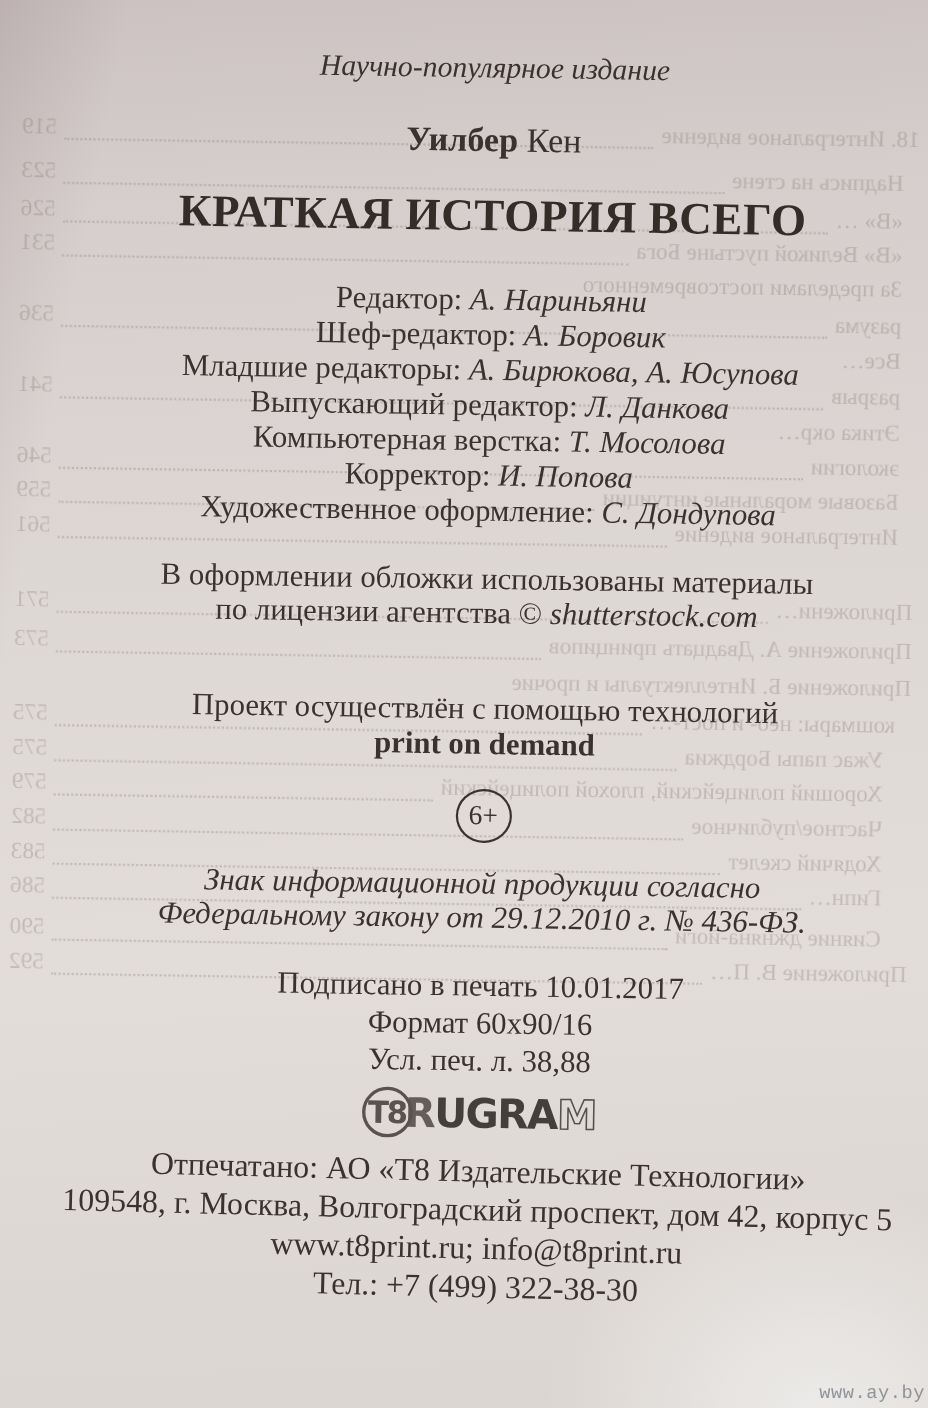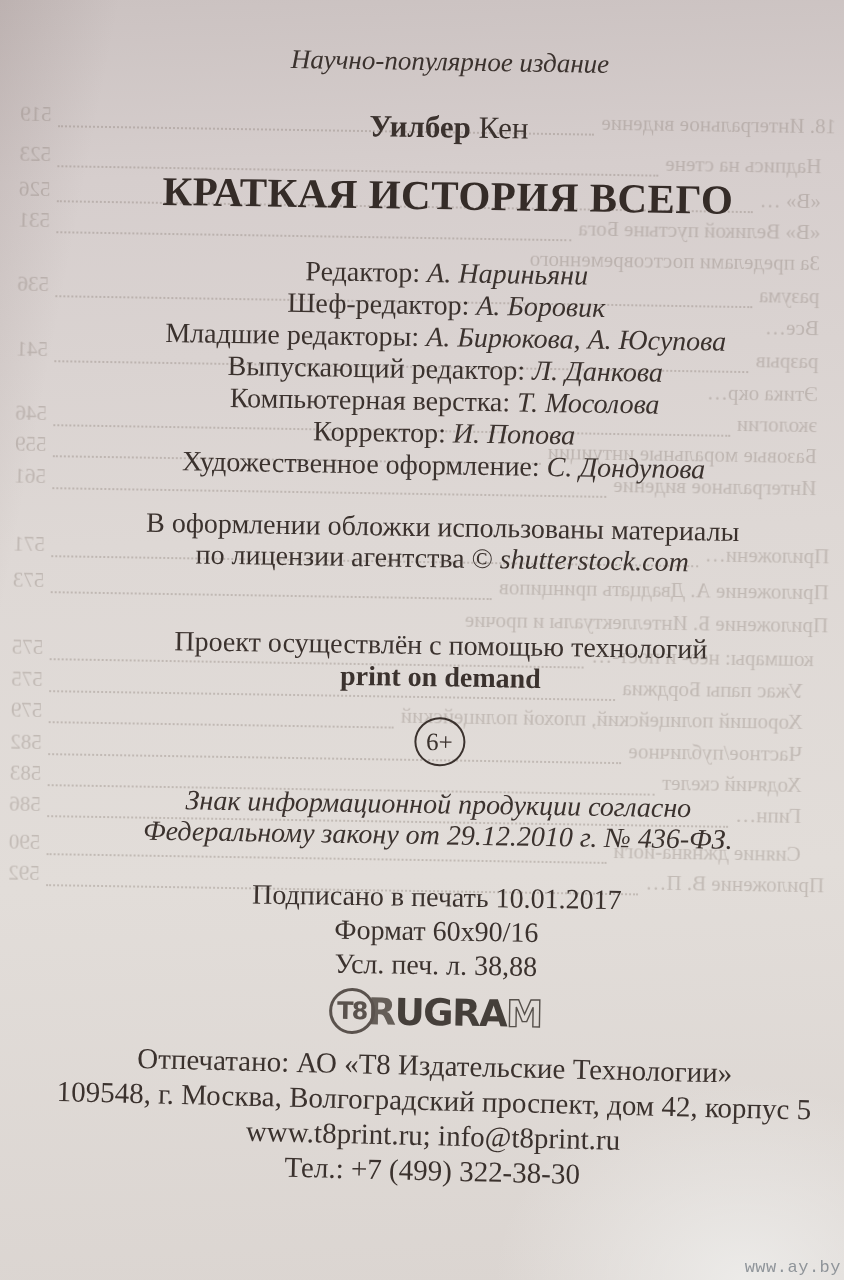--- a/index.html
+++ b/index.html
@@ -52,21 +52,21 @@
   }
   .law       { font-style:italic; font-size:28px; line-height:31px; margin-bottom:30px; }
   .print-info{ font-size:28px; line-height:34px; margin-bottom:4px; }
   .logo-row  {
     display:flex; align-items:center; justify-content:center; height:52px; margin-bottom:10px;
     font-family:"DejaVu Sans","Liberation Sans",sans-serif;
   }
   .logo-circle {
     width:46px; height:46px; border:3px solid #5a524d; border-radius:50%;
     display:flex; align-items:center; justify-content:center;
-    font-weight:bold; font-size:24px; letter-spacing:-2px; color:#5a524d;
+    font-weight:bold; font-size:28px; letter-spacing:-2px; color:#5a524d;
     box-sizing:border-box; margin-right:-7px; z-index:1;
   }
   .wordmark  { font-weight:bold; font-size:37px; letter-spacing:-1.5px; line-height:1; }
   .wm-solid  { color:#453f3a; }
   .wm-mid    { color:#655e58; }
   .wm-outline{ color:transparent; -webkit-text-stroke:1.4px #56504b; }
   .printer   { font-size:29px; line-height:35px; transform:rotate(0.5deg); }
   .watermark {
     position:absolute; right:3px; bottom:3px; z-index:3;
     font-family:Liberation Mono, monospace;

